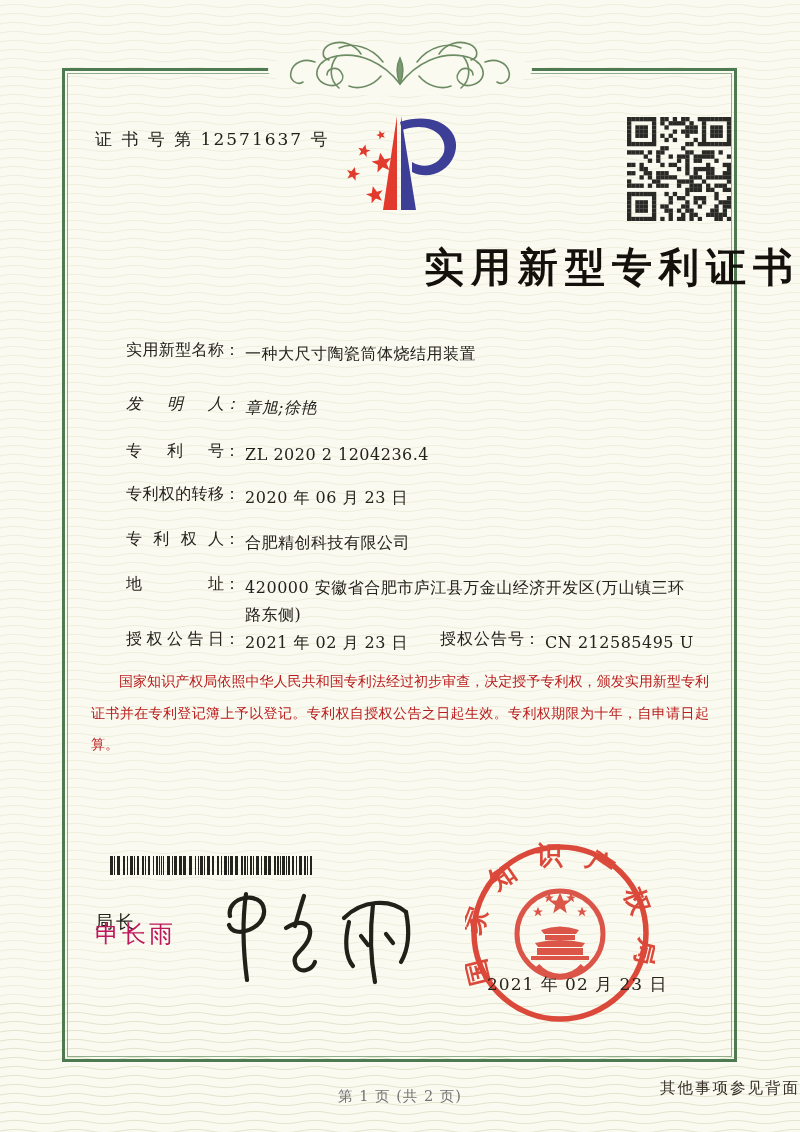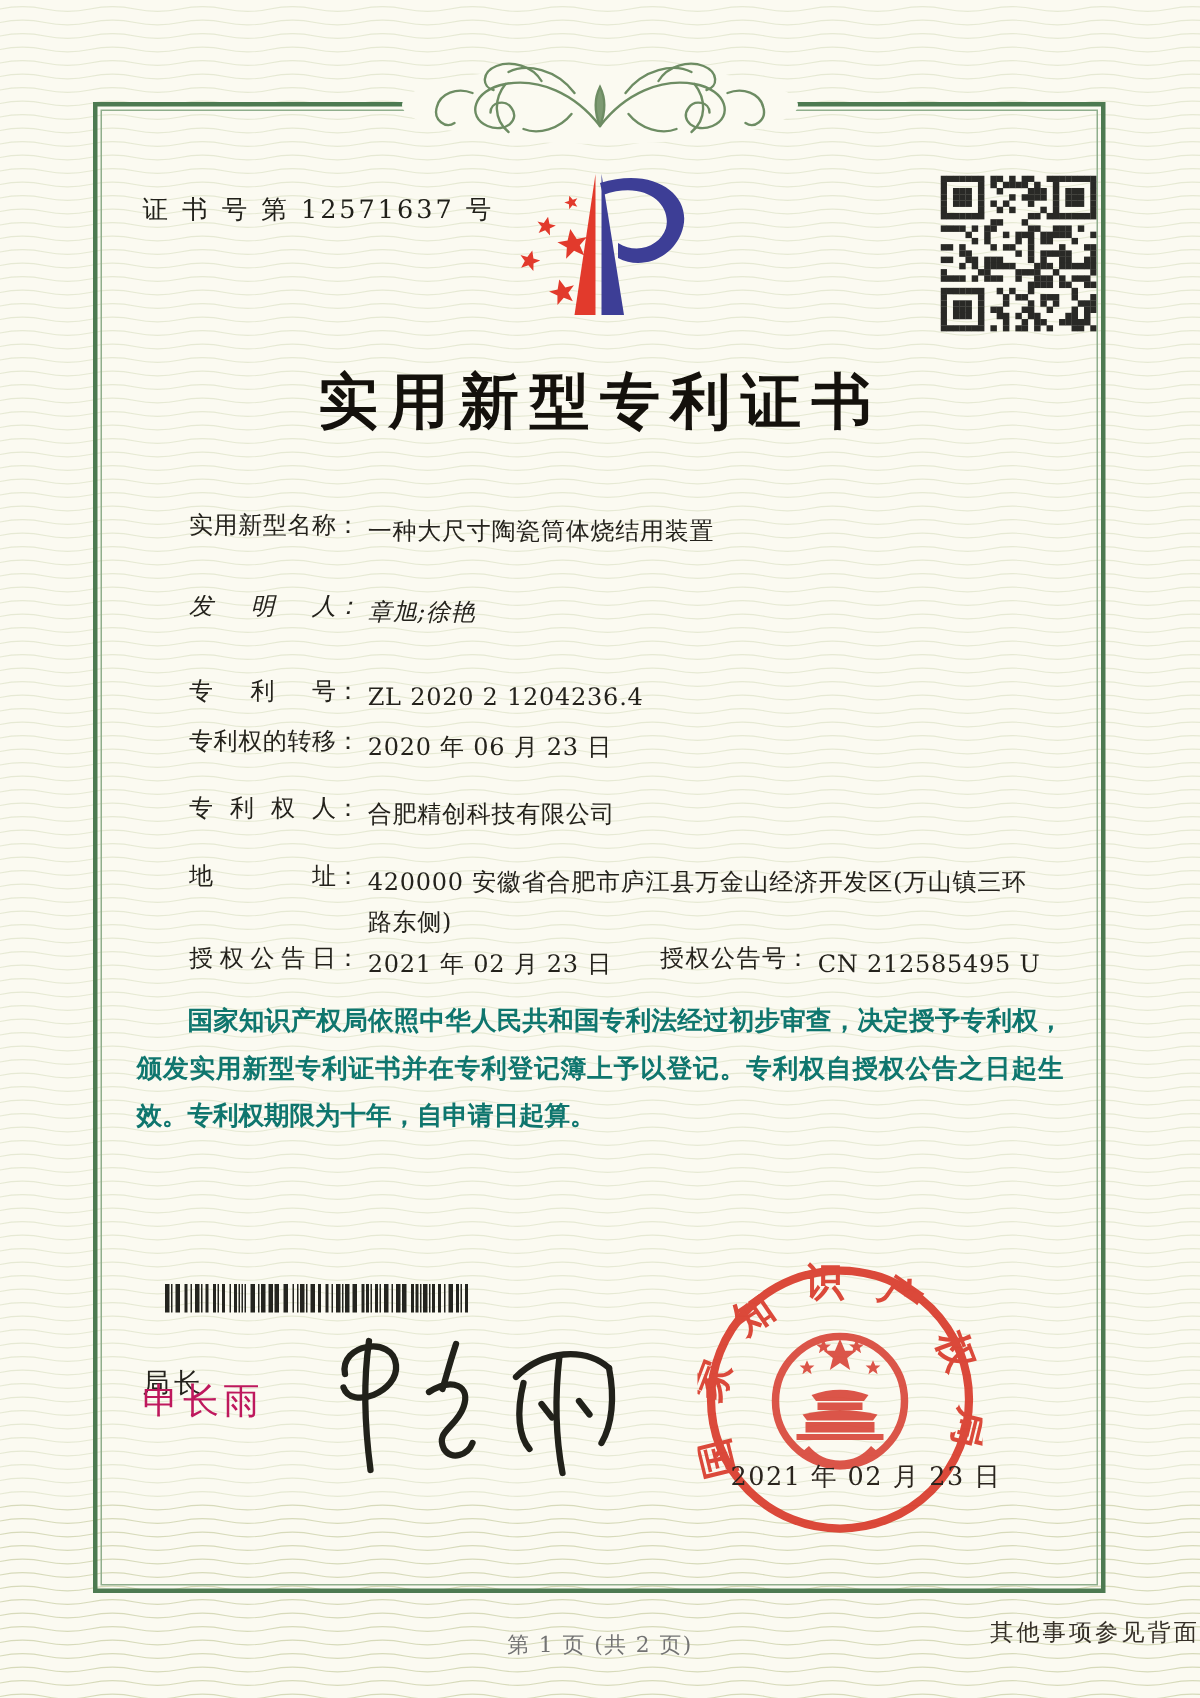--- a/index.html
+++ b/index.html
@@ -23,39 +23,39 @@
   .content{position:absolute;left:0;top:0;width:707px;height:1132px;z-index:3;}
 
   .cert-no{
     position:absolute;left:95px;top:128px;
     font-size:17px;letter-spacing:2px;color:#21201a;
   }
   .logo{position:absolute;left:330px;top:106px;}
   .qr{position:absolute;left:627px;top:117px;}
 
   .title{
-    position:absolute;left:0;top:240px;width:800px;text-align:center;
+    position:absolute;left:0;top:240px;width:800px;text-align:right;
     font-size:40px;font-weight:bold;letter-spacing:7px;color:#14110c;
   }
 
   .fields{position:absolute;left:95px;top:340px;width:620px;}
   .frow{position:absolute;left:0;font-size:16px;color:#24221c;}
   .frow .lab{
     display:inline-block;width:98px;
     text-align:justify;text-align-last:justify;vertical-align:top;margin-left:31px;
   }
   .frow .colon{vertical-align:top;}
   .frow .val{display:inline-block;vertical-align:top;letter-spacing:0.5px;line-height:27px;}
   .val-wrap{width:452px;}
   .frow .lab2{display:inline-block;width:84px;text-align:justify;text-align-last:justify;vertical-align:top;}
   .g2{position:absolute;left:345px;top:0;}
 
   .paras{
     position:absolute;left:91px;top:666px;width:618px;
-    font-size:17px;line-height:31.5px;text-align:justify;color:#0f766e;font-weight:bold;
+    font-size:14px;line-height:31.5px;text-align:justify;color:#b91c1c;
   }
   .paras p{margin:0;text-indent:2em;}
 
   .barcode{position:absolute;left:110px;top:856px;}
 
   .signer-title{position:absolute;left:95px;top:910px;font-size:18px;letter-spacing:3px;color:#24221c;}
   .signer-name{position:absolute;left:95px;top:918px;font-size:24px;letter-spacing:3px;color:#be185d;}
   .signature{position:absolute;left:216px;top:882px;}
 
   .seal{position:absolute;left:465px;top:838px;opacity:0.92;}
@@ -556,21 +556,21 @@
 
   <div class="fields">
     <div class="frow" style="top:0;">
       <span class="lab">实用新型名称</span><span class="colon">：</span>
       <span class="val">一种大尺寸陶瓷筒体烧结用装置</span>
     </div>
     <div class="frow" style="top:54px;font-style:italic;">
       <span class="lab">发明人</span><span class="colon">：</span>
       <span class="val">章旭;徐艳</span>
     </div>
-    <div class="frow" style="top:111px;">
+    <div class="frow" style="top:101px;">
       <span class="lab">专利号</span><span class="colon">：</span>
       <span class="val">ZL 2020 2 1204236.4</span>
     </div>
     <div class="frow" style="top:144px;">
       <span class="lab">专利权的转移</span><span class="colon">：</span>
       <span class="val">2020 年 06 月 23 日</span>
     </div>
     <div class="frow" style="top:189px;">
       <span class="lab">专利权人</span><span class="colon">：</span>
       <span class="val">合肥精创科技有限公司</span>

